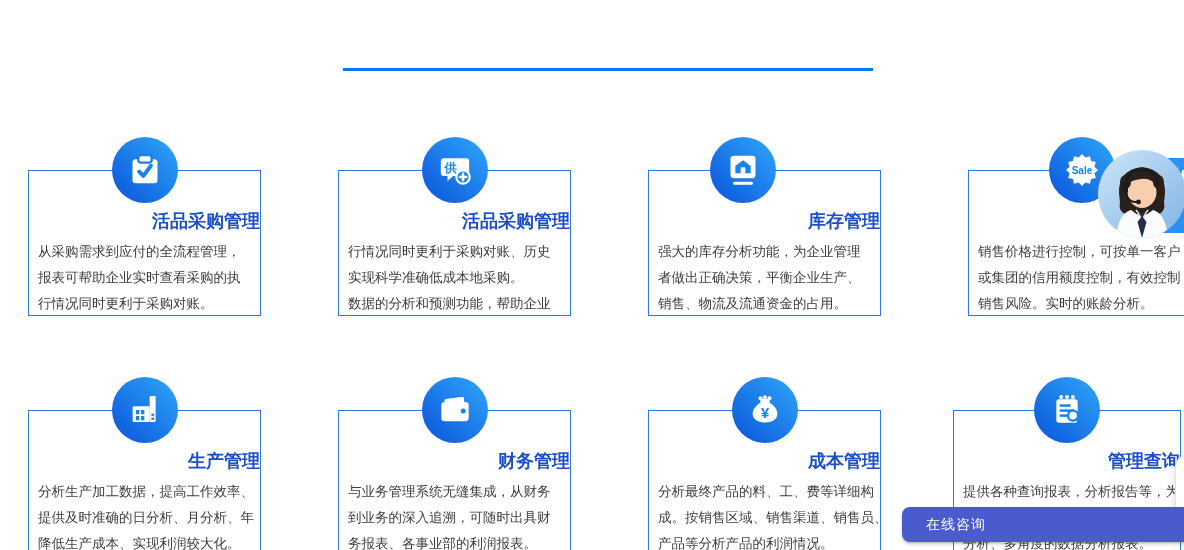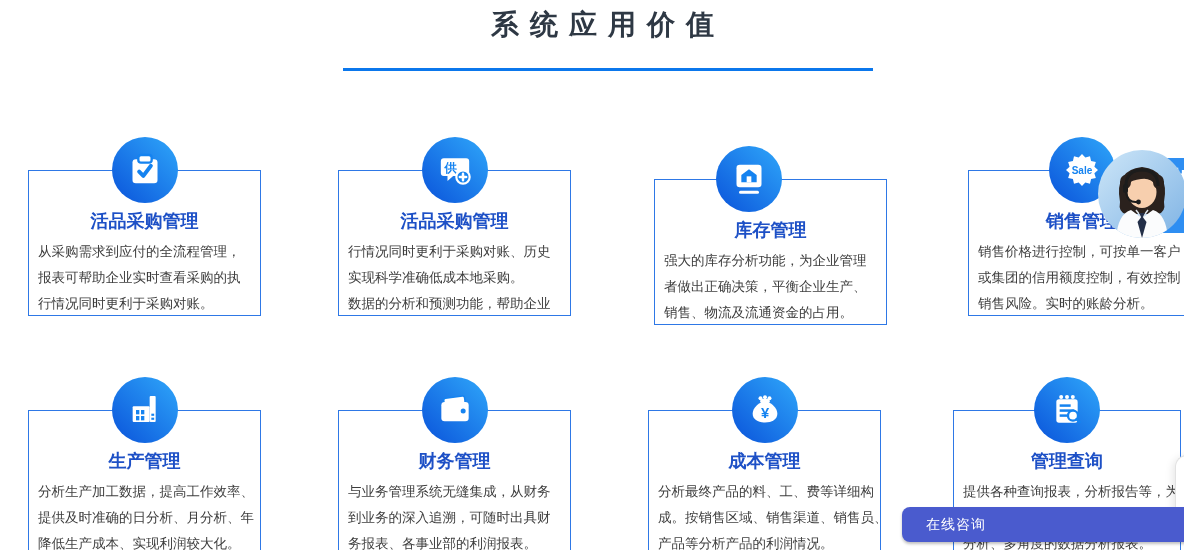--- a/index.html
+++ b/index.html
@@ -38,21 +38,21 @@
   }
   .icon-circle{
     position:absolute;left:50%;top:-33px;transform:translateX(-50%);
     width:66px;height:66px;border-radius:50%;
     background:linear-gradient(225deg,var(--icon-gradient-start) 0%,var(--icon-gradient-end) 100%);
     display:flex;align-items:center;justify-content:center;
     z-index:3;
   }
   .icon-circle svg{width:40px;height:40px;display:block;}
   .card-title{
-    margin-top:38px;text-align:center;
+    margin-top:38px;text-align:right;
     font-size:18px;font-weight:bold;color:var(--card-title-blue);
     line-height:24px;
   }
   .card-body{
     margin-top:6px;padding:0 9px;
     font-size:13.5px;color:var(--body-text);
   }
   .card-body .line{display:block;line-height:26px;white-space:nowrap;}
 
   
@@ -85,21 +85,20 @@
     padding-left:24px;z-index:32;
     box-shadow:0 2px 3px rgba(0,0,0,.25);
     cursor:pointer;
   }
 </style>
 </head>
 <body>
 
 <div class="page">
 
-  <h1 class="page-title">系统应用价值</h1>
   <div class="title-underline"></div>
 
   <div id="cards">
   <div class="card-wrap" style="left: 28px; top: 137px; width: 233px; height: 180px;">
     <div class="icon-circle">
           <svg viewBox="0 0 24 24">
             <rect x="4.5" y="5.5" width="15" height="14.5" rx="2" fill="#fff"></rect>
             <rect x="8" y="3" width="8" height="4.6" rx="1.6" fill="#fff" stroke="var(--accent-blue)" stroke-width="1.4"></rect>
             <polyline points="8.5,13 11,15.5 15.5,9.5" fill="none" stroke="var(--accent-blue)" stroke-width="2.4" stroke-linecap="round" stroke-linejoin="round"></polyline>
           </svg>
@@ -126,21 +125,21 @@
     <section class="card" style="width: 233px;">
       <h2 class="card-title">活品采购管理</h2>
       <div class="card-body">
             <span class="line">行情况同时更利于采购对账、历史</span>
             <span class="line">实现科学准确低成本地采购。</span>
             <span class="line">数据的分析和预测功能，帮助企业</span>
           </div>
     </section>
   </div>
 
-  <div class="card-wrap" style="left: 648px; top: 146px; width: 189px; height: 180px; margin-left: 6px;">
+  <div class="card-wrap" style="left: 648px; top: 137px; width: 189px; height: 180px;">
     <div class="icon-circle">
           <svg viewBox="0 0 24 24">
             <rect x="4.5" y="3.5" width="15" height="13.5" rx="2" fill="#fff"></rect>
             <path d="M7.4 14V9.6L12 6.2l4.6 3.4V14z" fill="var(--accent-blue)"></path>
             <rect x="10.6" y="10.4" width="2.8" height="3.6" fill="#fff"></rect>
             <rect x="6" y="19" width="12" height="1.8" rx="0.9" fill="#fff"></rect>
           </svg>
         </div>
     <section class="card" style="width: 233px;">
       <h2 class="card-title">库存管理</h2>

